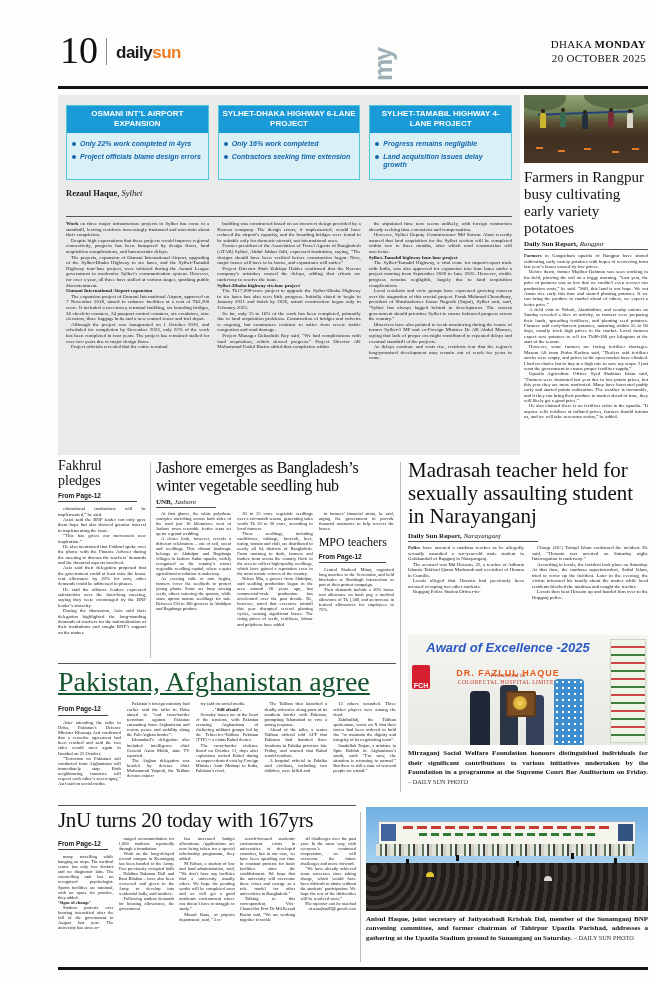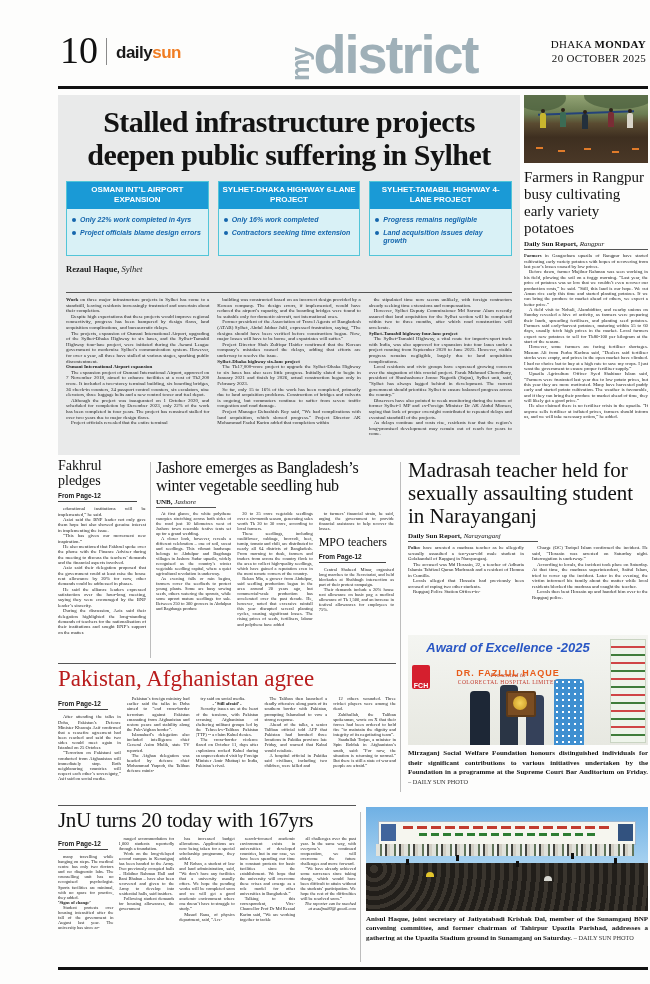--- a/index.html
+++ b/index.html
@@ -69,21 +69,21 @@
   .aw-logo{position:absolute;left:4px;top:30px;width:18px;height:24px;background:#d51f2e;color:#fff;font-family:"Liberation Sans",sans-serif;font-weight:bold;font-size:7px;display:flex;align-items:flex-end;justify-content:center;border-radius:2px;}
   .aw-person{position:absolute;bottom:0;border-radius:4px 4px 0 0;}
   .aw-plaque{position:absolute;left:98px;bottom:28px;width:26px;height:22px;background:#7a4d22;border:2px solid #5d3a18;border-radius:2px;}
   .aw-plaque::after{content:"";position:absolute;left:5px;top:3px;width:14px;height:14px;border-radius:50%;background:radial-gradient(#f5d35a,#c9971f);}
   .aw-standee{position:absolute;right:2px;top:4px;width:34px;height:102px;background:#eef4ea;border:1px solid #c9d4c2;background-image:repeating-linear-gradient(#eef4ea 0 6px,#cf4646 6px 8px,#eef4ea 8px 14px,#3f7d3a 14px 16px);}
   .photo-caption{margin-top:4px;font-size:7px;font-weight:bold;text-align:justify;line-height:1.35;color:#111;}
   .credit{font-weight:normal;font-size:6.3px;color:#333;white-space:nowrap;}
   
   .hrule{position:absolute;height:1px;background:#555;}
   .pakistan{position:absolute;left:58px;top:667px;width:338px;}
-  .pak-headline{font-size:23px;line-height:1.05;color:#b91c1c;}
+  .pak-headline{font-size:28px;line-height:1.05;color:#14532d;text-decoration:underline;}
   .pak-cols{display:flex;gap:6px;margin-top:5px;height:104px;overflow:hidden;}
   .pak-cols .smallcol{flex:1;font-size:4.6px;}
   .pak-cols .frompage{width:80%;}
   .centerline{text-align:center;text-indent:0 !important;font-weight:bold;}
   
   .jnu{position:absolute;left:58px;top:809px;width:298px;}
   .jnu-headline{font-size:21px;line-height:1.05;letter-spacing:-0.3px;color:#111;}
   .jnu-cols{display:flex;gap:5px;margin-top:5px;height:114px;overflow:hidden;}
   .jnu-cols .smallcol{flex:1;font-size:4.5px;}
   
@@ -102,30 +102,28 @@
 </head>
 <body>
 
 <div id="page">
 
   <div class="pagenum">10</div>
   <div class="pn-divider"></div>
   <div class="brand"><span>daily</span><span class="sun">sun</span></div>
   <div class="section-logo">
     <span class="sec-my">my</span>
-    <span class="sec-district">district</span>
   </div>
   <div class="dateline">
     <div><span>DHAKA </span><b>MONDAY</b></div>
     <div>20 OCTOBER 2025</div>
   </div>
   <div class="header-rule"></div>
 
   <div class="lead">
-    <div class="lead-headline">Stalled infrastructure projects deepen public suffering in Sylhet</div>
     <div class="infoboxes">
       <div class="infobox">
         <div class="infobox-header">OSMANI INT’L AIRPORT EXPANSION</div>
         <div class="infobox-body">
           <div class="bullet">
               <span class="dot"></span>
               <span>Only 22% work completed in 4yrs</span>
             </div>
           <div class="bullet">
               <span class="dot"></span>

